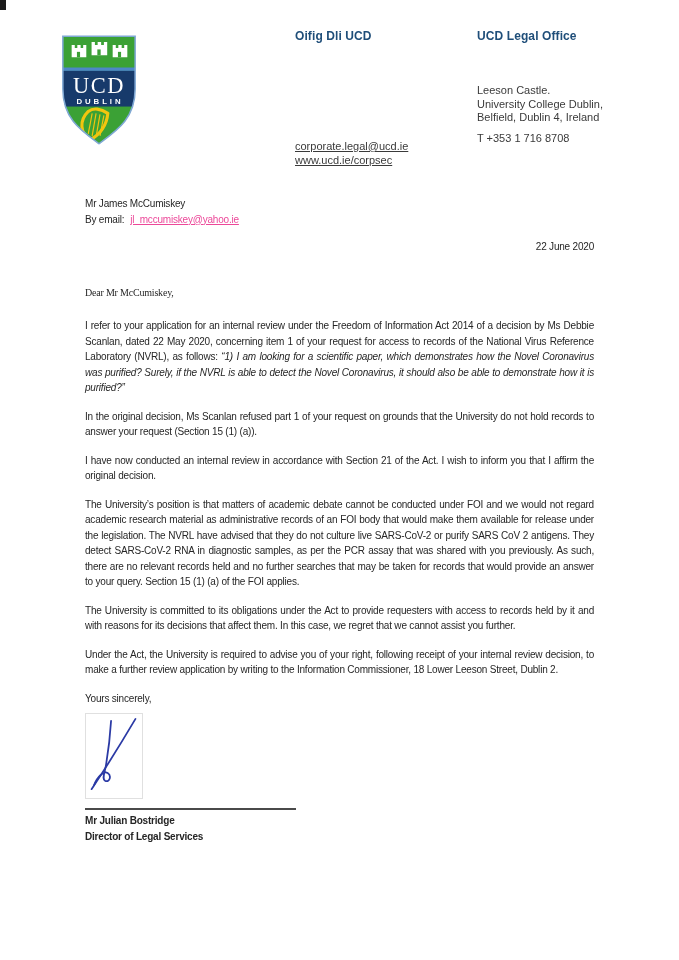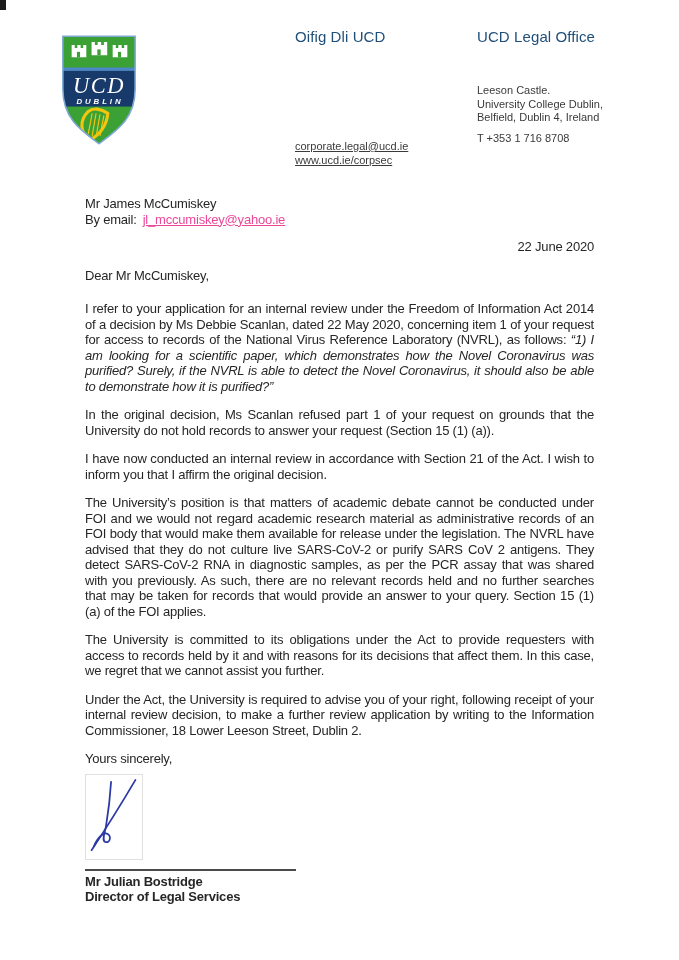--- a/index.html
+++ b/index.html
@@ -3,34 +3,34 @@
 <meta charset="utf-8">
 <style>
   html,body{margin:0;padding:0;background:#888;}
   .page{
     position:relative;width:679px;height:960px;background:#ffffff;
     font-family:"Liberation Sans",sans-serif;color:#262626;overflow:hidden;
     margin:0 auto;
   }
   .corner-mark{position:absolute;left:0;top:0;width:6px;height:10px;background:#1c1c1c;}
   
-  .crest{position:absolute;left:57px;top:27px;font-style:italic;}
+  .crest{position:absolute;left:57px;top:27px;}
   .hd-col{position:absolute;font-size:11px;line-height:13.5px;color:#3a3a3a;}
-  .hd-title{font-size:15px;font-weight:normal;color:#1F4E79;letter-spacing:.1px;margin-top:40px;}
+  .hd-title{font-size:12px;font-weight:bold;color:#1F4E79;letter-spacing:.1px;margin-top:40px;}
   .hd-line{display:block;}
   
   .content{
     position:absolute;left:85px;top:196px;width:509px;
-    font-size:13px;line-height:15.5px;letter-spacing:-0.2px;
+    font-size:10px;line-height:15.5px;letter-spacing:-0.2px;
   }
   .line{display:block;}
   .email-link{color:#ec4899;text-decoration:underline;margin-left:6px;cursor:pointer;}
   .date-row{text-align:right;margin-top:12px;}
   .ref-row{font-weight:bold;margin-top:4px;}
-  .salutation{margin-top:13px;}
+  .salutation{margin-top:30px;font-family:Liberation Serif, serif;}
   .para{margin:13px 0 0 0;text-align:justify;}
   .para.first{margin-top:18px;}
   .quote-italic{font-style:italic;}
   .valediction{margin-top:13px;}
   .sig-box{
     margin-top:7px;width:56px;height:84px;border:1px solid #e0e0e0;
     display:flex;align-items:center;justify-content:center;
   }
   .sig-rule{margin-top:9px;width:211px;border-top:2px solid #4a4a4a;height:0;}
   .sig-name{font-weight:bold;margin-top:3px;}

